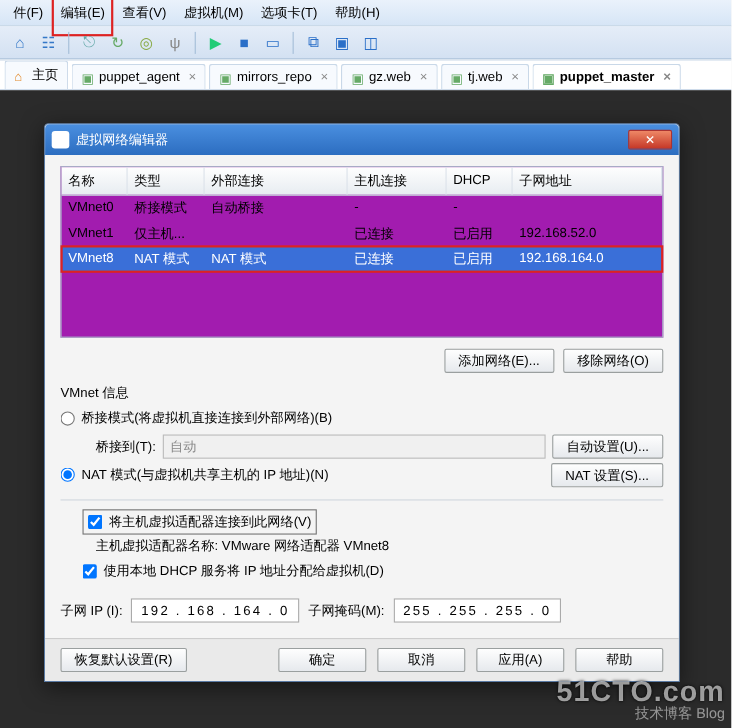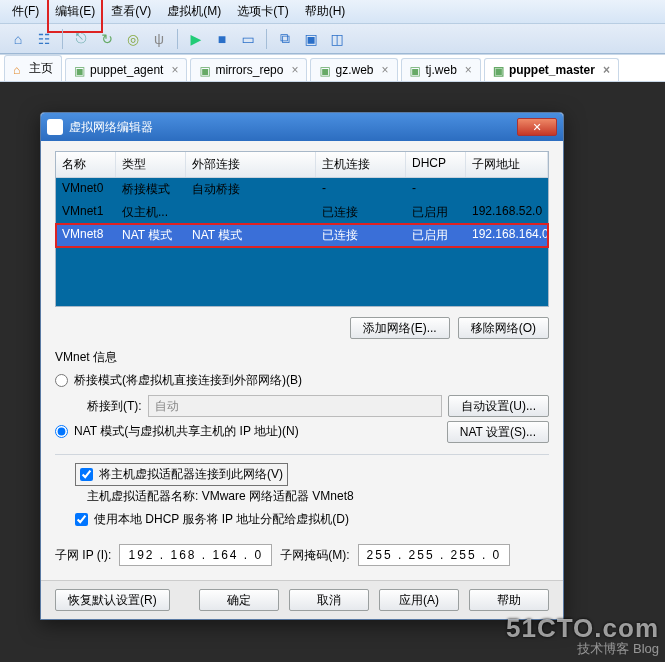--- a/index.html
+++ b/index.html
@@ -9,27 +9,27 @@
     .menubar-item.highlight { border: 2px solid #d22; padding: 11px 6px; }
     .toolbar { background: linear-gradient(180deg,#e5edf8,#d3e1f2); height: 30px; display: flex; align-items: center; gap: 6px; padding: 0 8px; border-bottom: 1px solid #9db8d4; }
     .tool-ico { width: 20px; height: 20px; display: flex; align-items: center; justify-content: center; cursor: pointer; font-size: 14px; }
     .sep { width: 1px; height: 20px; background: #a4bdd7; margin: 0 2px; }
     .tabbar { height: 28px; background: #fff; display: flex; align-items: flex-end; border-top: 1px solid #c9d8e8; border-bottom: 1px solid #c9d8e8; padding: 0 4px; overflow: hidden; }
     .tab { display: flex; align-items: center; gap: 4px; padding: 4px 8px; border: 1px solid #c9d8e8; border-bottom: none; margin-right: 3px; background: #f7fafe; border-radius: 3px 3px 0 0; white-space: nowrap; }
     .tab.active { background: #fff; font-weight: bold; }
     .tab .x { color: #888; margin-left: 4px; }
     .tab-ico { width: 12px; height: 12px; display: inline-block; }
     .content-back { position: absolute; top: 82px; left: 0; right: 0; bottom: 0; background: #2b2b2b; }
-    .dialog { position: absolute; top: 112px; left: 40px; width: 524px; background: #f0f0f0; border: 1px solid #5a7aa3; box-shadow: 0 5px 20px rgba(0,0,0,0.5); border-radius: 4px 4px 0 0; }
+    .dialog { position: absolute; top: 112px; left: 40px; width: 578px; background: #f0f0f0; border: 1px solid #5a7aa3; box-shadow: 0 5px 20px rgba(0,0,0,0.5); border-radius: 4px 4px 0 0; }
     .titlebar { background: linear-gradient(180deg,#4a8fe0,#2c6dc0); height: 28px; display: flex; align-items: center; padding: 0 6px; border-radius: 4px 4px 0 0; color: #fff; }
     .title-ico { width: 16px; height: 16px; margin-right: 6px; background: #fff; border-radius: 3px; display: flex; align-items: center; justify-content: center; font-size: 10px; }
     .title-txt { flex: 1; }
     .close-btn { width: 40px; height: 18px; background: linear-gradient(180deg,#e86,#c53727); border: 1px solid #7a2; border-color: #8a3; border-radius: 2px; color: #fff; display: flex; align-items: center; justify-content: center; font-size: 11px; border-color:#a33; }
     .dlg-body { padding: 10px 14px; background: #f4f4f4; }
-    .grid { background: #0369a1; border: 1px solid #a8b8c8; }
+    .grid { background: #a21caf; border: 1px solid #a8b8c8; }
     .grid-hd, .grid-row { display: grid; grid-template-columns: 60px 70px 130px 90px 60px 1fr; }
     .grid-hd { background: linear-gradient(180deg,#fefefe,#e7ecf1); border-bottom: 1px solid #c8d2dd; }
     .grid-hd > div { padding: 4px 6px; border-right: 1px solid #dbe2ea; }
     .grid-row > div { padding: 3px 6px; }
     .grid-row.sel { background: #3a6fd8; color: #fff; }
     .grid-row.sel.redbox { outline: 2px solid #d22; outline-offset: -1px; }
     .grid-body { min-height: 128px; }
     .btn-row { display: flex; justify-content: flex-end; gap: 8px; margin: 10px 0; }
     .btn { background: linear-gradient(180deg,#fefefe,#e6e9ed); border: 1px solid #9a9f9f; padding: 3px 12px; border-radius: 2px; cursor: pointer; min-width: 80px; text-align: center; height: 22px; line-height: 15px; }
     .section-title { margin: 6px 0 4px; }

